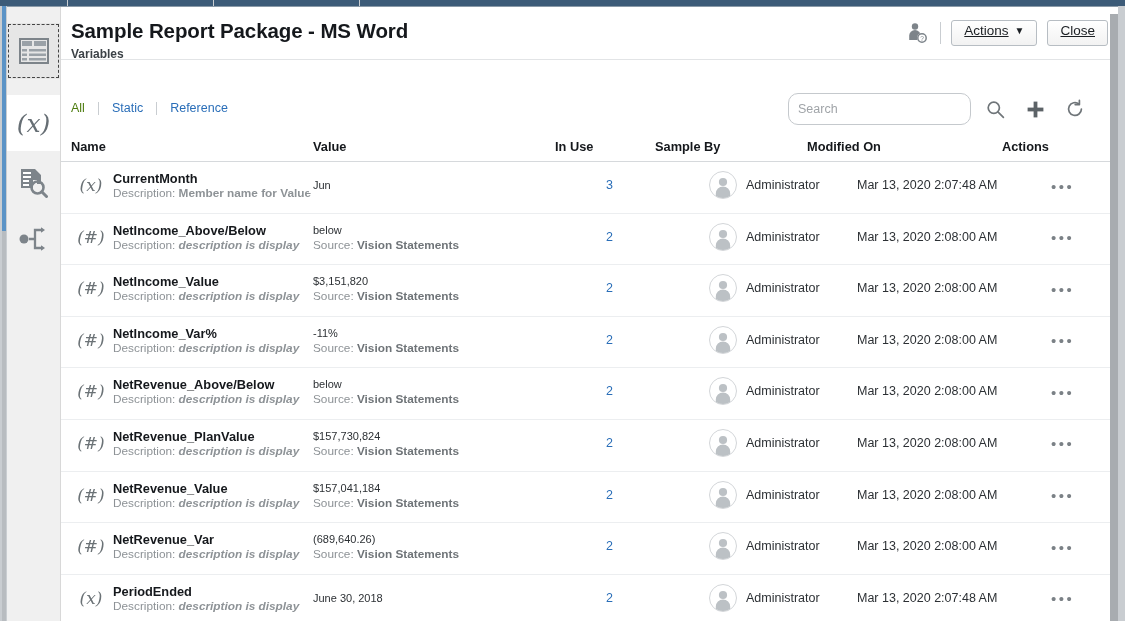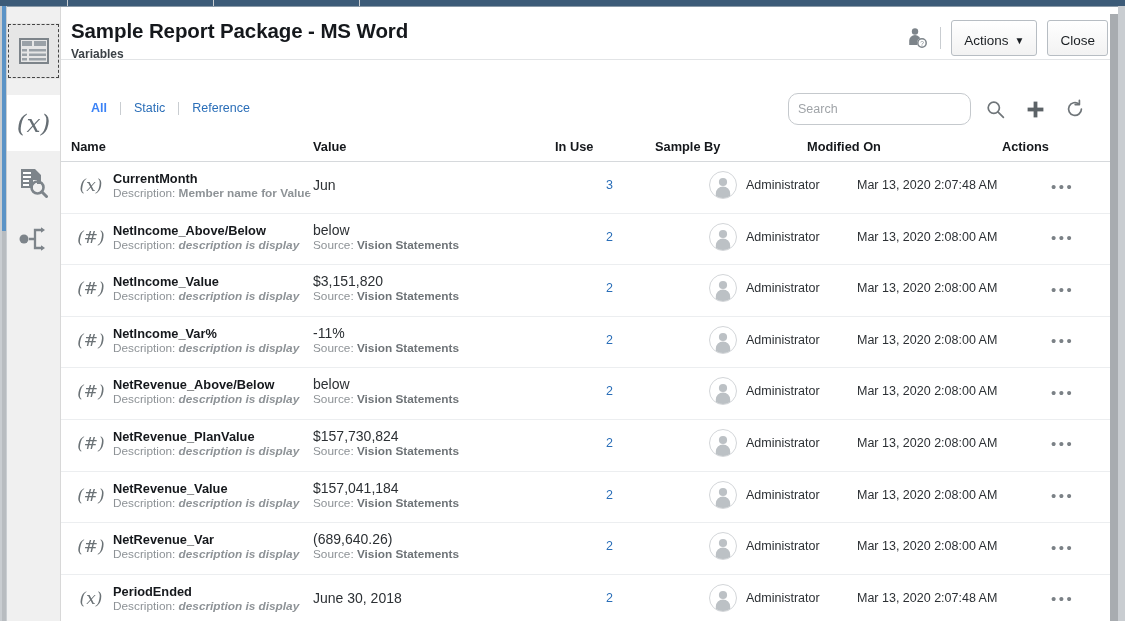--- a/index.html
+++ b/index.html
@@ -132,24 +132,25 @@
     width: 1px; height: 22px;
     background: #c9cdd1;
   }
   .btn {
     font-family: "Liberation Sans", sans-serif;
     font-size: 13.5px;
     color: #1b1f23;
     background: linear-gradient(#ffffff, #f2f2f2);
     border: 1px solid #b7bdc3;
     border-radius: 3px;
-    padding: 13px 12px 6px 12px;
+    padding: 3px 12px 6px 12px;
     cursor: pointer;
     white-space: nowrap;
     line-height: 1.1;
+    text-decoration: underline;
   }
   .btn .caret {
     display: inline-block;
     margin-left: 6px;
     font-size: 10px;
     vertical-align: 1px;
   }
   #header-rule {
     position: absolute;
     top: 52px; left: 0;
@@ -167,23 +168,22 @@
     font-size: 12.5px;
   }
   .filter-link {
     color: #2a6eb8;
     cursor: pointer;
     padding: 0 13px;
     white-space: nowrap;
   }
   .filter-link:first-child { padding-left: 0; }
   .filter-link.selected {
-    font-weight: bold;
-    color: #3b82f6;
-    margin-left: 20px;
+    font-weight: normal;
+    color: #4d7c0f;
   }
   .filter-div {
     width: 1px; height: 13px;
     background: #c9cdd1;
   }
 
   
   #search-cluster {
     position: absolute;
     top: 86px; right: 27px;
@@ -280,21 +280,21 @@
     left: 248px; top: 9px;
     width: 275px;
     background: #ffffff;
     overflow: hidden;
     white-space: nowrap;
     padding-left: 4px;
   }
   .c-value.single { top: 16px; }
   .c-value .vl {
     display: block;
-    font-size: 14px;
+    font-size: 11px;
     color: #2c3034;
     line-height: 15px;
   }
   .c-value .src {
     display: block;
     font-size: 11.8px;
     color: #8d9296;
     line-height: 15px;
   }
   .c-value .src b { color: #6f7478; }

